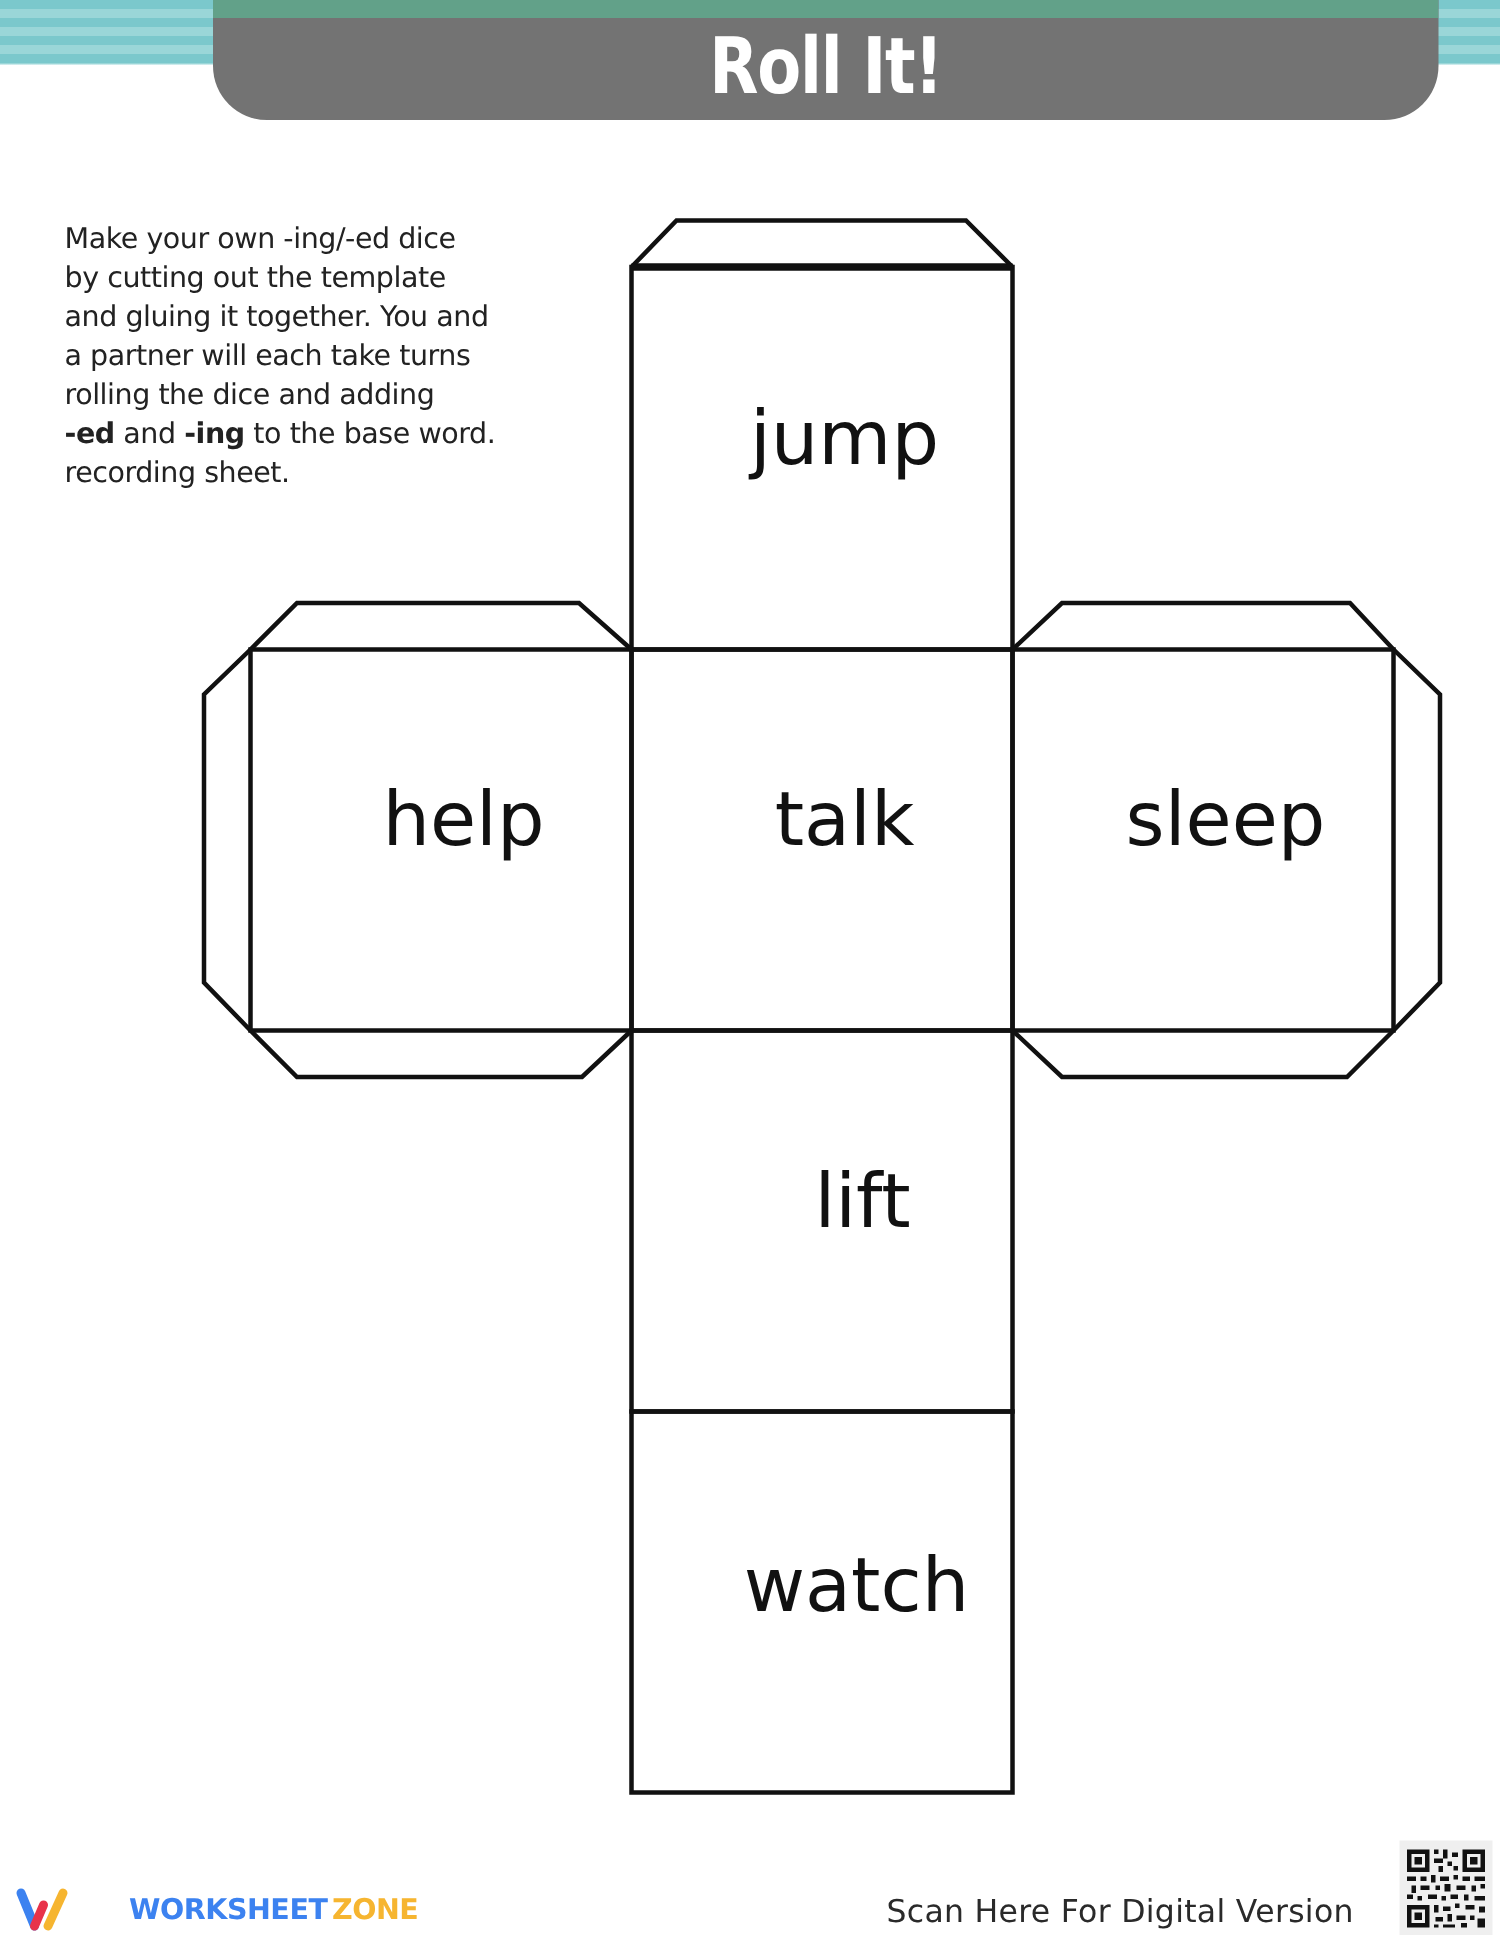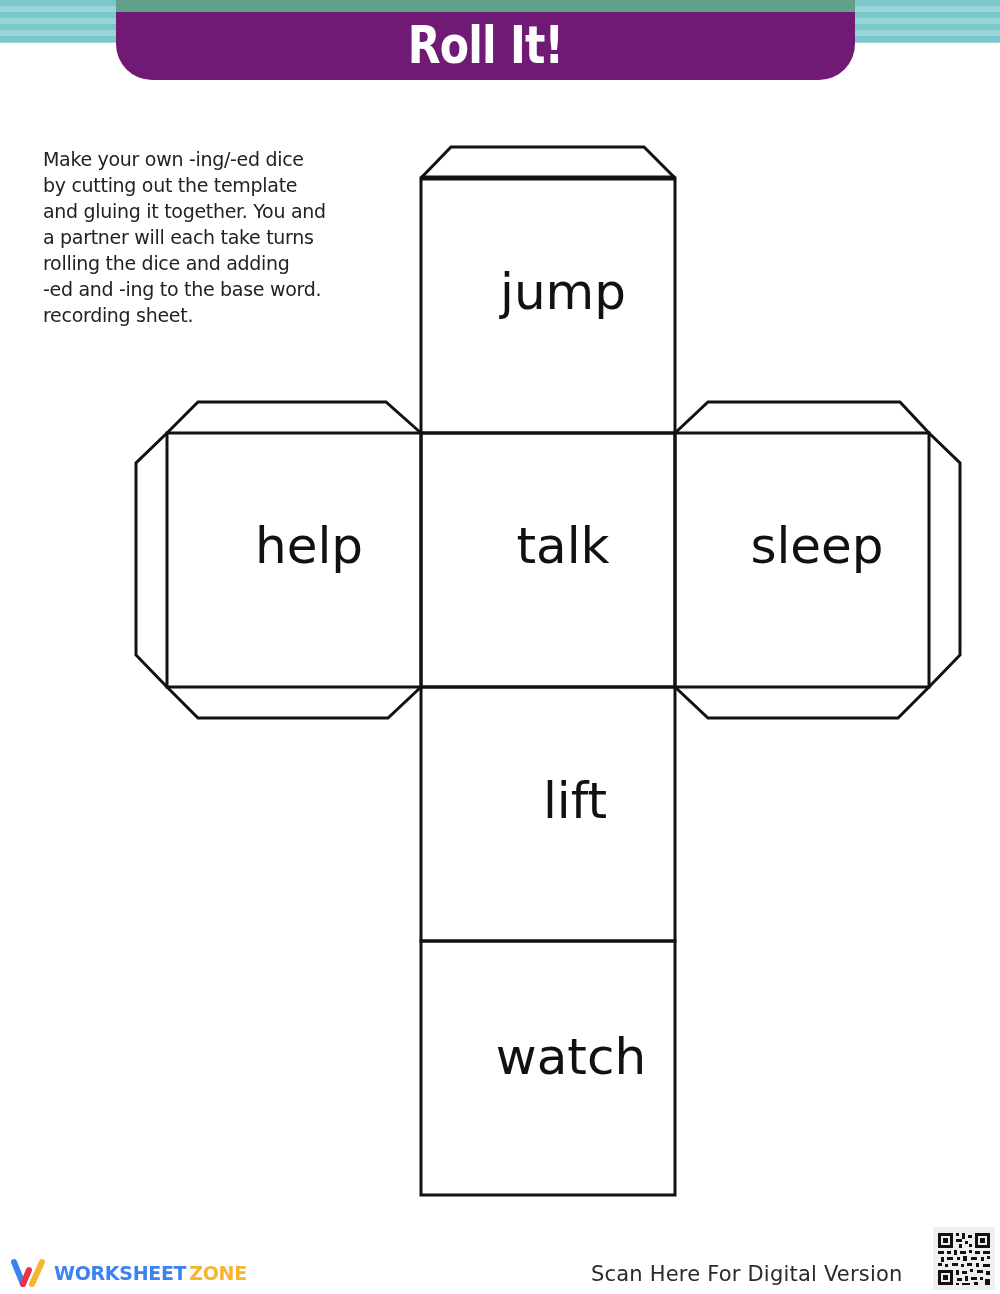--- a/index.html
+++ b/index.html
@@ -1,32 +1,32 @@
 <!DOCTYPE html>
 <html><head>
   <meta charset="utf-8">
   <style>
     html, body { margin: 0; padding: 0; background: #ffffff; }
     body { width: 1000px; height: 1294px; position: relative; overflow: hidden; font-family: "Liberation Sans", sans-serif; }
     .stripes { position: absolute; left: 0; top: 0; width: 1000px; height: 43px;
       background: repeating-linear-gradient(to bottom, #7bc8cc 0px, #7bc8cc 6px, #9ad6d8 6px, #9ad6d8 12px); }
-    .banner { position: absolute; left: 116px; top: 0; width: 739px; height: 80px; background: #701a75;
+    .banner { position: absolute; left: 142px; top: 0; width: 817px; height: 80px; background: #737373;
       border-radius: 0 0 36px 36px; overflow: hidden; }
     .banner-band { position: absolute; left: 0; top: 0; width: 100%; height: 12px; background: #62a189; }
     .banner-title { position: absolute; left: 0; top: 12px; width: 100%; text-align: center; color: #ffffff;
       font-family: "DejaVu Sans", sans-serif; font-weight: bold; font-size: 52px; line-height: 66px; letter-spacing: -1px;
       transform: scaleX(0.82); }
     .instructions { position: absolute; left: 43px; top: 146px; width: 340px; font-family: "DejaVu Sans", sans-serif;
       font-size: 19px; line-height: 26px; color: #222222; letter-spacing: -0.3px; }
     .instructions p { margin: 0; }
-    .instructions b { font-weight: normal; }
+    .instructions b { font-weight: bold; }
     .net { position: absolute; left: 0; top: 0; }
     .word { position: absolute; width: 284px; text-align: center; font-family: "DejaVu Sans", sans-serif;
       font-size: 50px; font-weight: normal; color: #111111; line-height: 60px; letter-spacing: 0px; }
-    .logo { position: absolute; left: 10px; top: 1258px; display: flex; align-items: center; }
+    .logo { position: absolute; left: 10px; top: 1258px; display: flex; align-items: center; gap: 32px; }
     .logo-text { font-family: "DejaVu Sans", sans-serif; font-weight: bold; font-size: 19px; letter-spacing: -0.3px; margin-left: 6px; }
     .logo-worksheet { color: #3c82f0; }
     .logo-zone { color: #f6b530; margin-left: 3px; }
     .scan-text { position: absolute; left: 591px; top: 1262px; font-family: "DejaVu Sans", sans-serif; font-size: 21px;
       color: #2a2a2a; letter-spacing: 0.2px; }
     .qr { position: absolute; left: 933px; top: 1227px; width: 62px; height: 63px; background: #efefef; }
   </style>
 </head>
 <body>
 

